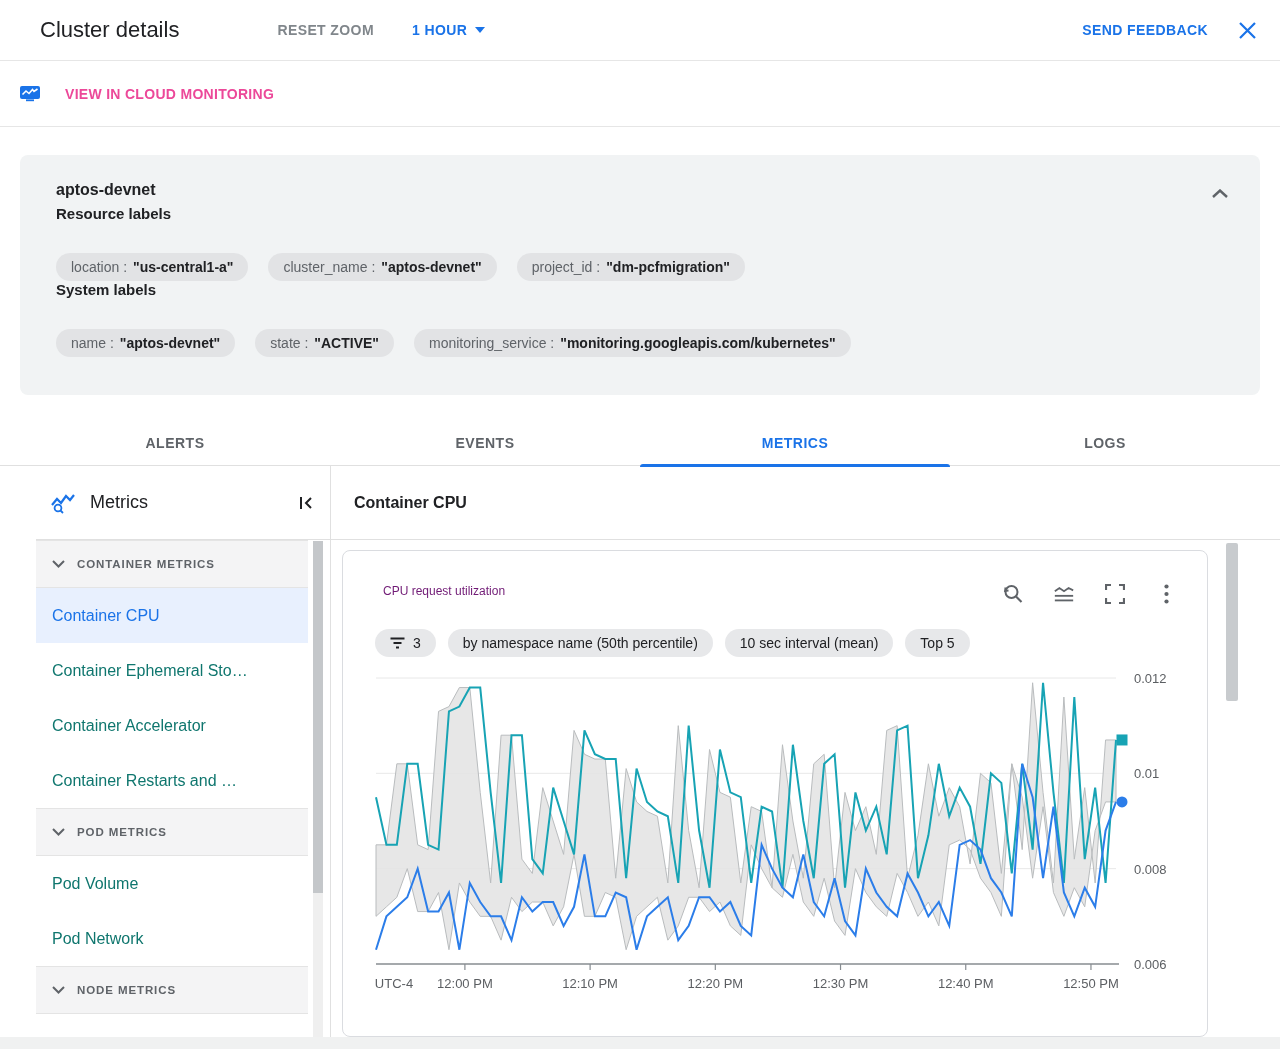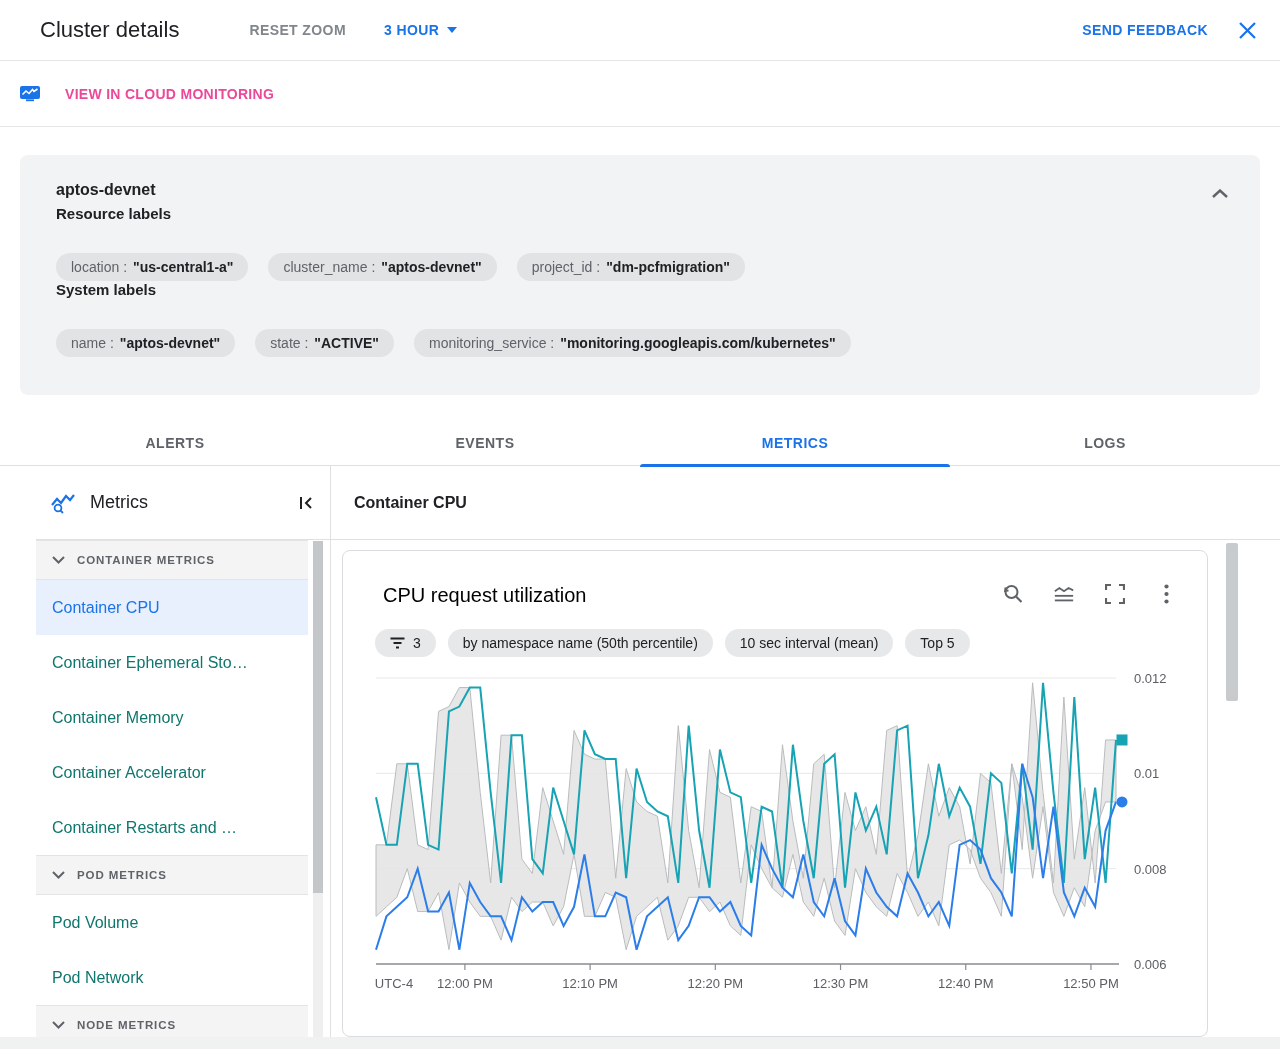--- a/index.html
+++ b/index.html
@@ -8,21 +8,21 @@
     background:#fff;color:#202124;
     font-family:"Liberation Sans",sans-serif;
     -webkit-font-smoothing:antialiased;
   }
   .abs{position:absolute}
 
   
   #header{left:0;top:0;width:1280px;height:61px;border-bottom:1px solid #e6e6e6;
     display:flex;align-items:center;box-sizing:border-box}
   .page-title{font-size:22px;color:#202124;margin-left:40px}
-  .reset-zoom{margin-left:70px;font-size:14px;font-weight:700;color:#80868b;letter-spacing:.4px;cursor:pointer}
+  .reset-zoom{margin-left:98px;font-size:14px;font-weight:700;color:#80868b;letter-spacing:.4px;cursor:pointer}
   .time-range{margin-left:38px;display:flex;align-items:center;gap:8px;font-size:14px;
     font-weight:700;color:#1a73e8;letter-spacing:.4px;cursor:pointer}
   .hdr-spacer{flex:1}
   .send-feedback{font-size:14px;font-weight:700;color:#1a73e8;letter-spacing:.4px;cursor:pointer}
   .close-btn{margin:0 22px 0 28px;width:22px;height:22px;display:flex;align-items:center;justify-content:center;cursor:pointer}
 
   
   #subheader{left:0;top:61px;width:1280px;height:66px;border-bottom:1px solid #e6e6e6;
     display:flex;align-items:center;box-sizing:border-box}
   .monitoring-link{margin-left:20px;display:flex;align-items:center;gap:25px;
@@ -50,57 +50,57 @@
   .tab.active{color:#1a73e8}
   .tab.active::after{content:'';position:absolute;left:0;right:0;bottom:-1px;height:3px;
     background:#1a73e8;border-radius:3px 3px 0 0}
 
   
   #sidebar-header{left:36px;top:466px;width:294px;height:74px;border-bottom:1px solid #e0e0e0;
     box-sizing:border-box;display:flex;align-items:center}
   .sidebar-title{font-size:18px;font-weight:500;color:#202124;margin-left:14px}
   .collapse-panel{margin-left:auto;margin-right:16px;cursor:pointer;display:flex}
   #sidebar-list{left:36px;top:540px;width:272px}
-  .section-header{height:40px;background:#f4f4f5;border-top:1px solid #e4e4e4;border-bottom:1px solid #e4e4e4;
+  .section-header{height:48px;background:#f4f4f5;border-top:1px solid #e4e4e4;border-bottom:1px solid #e4e4e4;
     display:flex;align-items:center;gap:12px;padding-left:16px;box-sizing:border-box;cursor:pointer}
   .section-header span{font-size:11.5px;font-weight:700;letter-spacing:.9px;color:#5f6368}
   .side-item{height:55px;display:flex;align-items:center;padding-left:16px;font-size:16px;
     color:#0f766e;cursor:pointer;white-space:nowrap}
   .side-item.selected{background:#e8f0fe;color:#1a73e8}
   #sidebar-scroll-track{left:313px;top:541px;width:10px;height:496px;background:#efefef}
   #sidebar-scroll-thumb{left:313px;top:541px;width:10px;height:352px;background:#c4c7ca}
   #sidebar-border{left:330px;top:466px;width:1px;height:571px;background:#e0e0e0}
 
   
   #main-header{left:331px;top:466px;width:949px;height:74px;border-bottom:1px solid #e0e0e0;
     box-sizing:border-box;display:flex;align-items:center}
   .main-title{font-size:16px;font-weight:700;color:#202124;margin-left:23px}
 
   #chart-card{left:342px;top:550px;width:866px;height:487px;background:#fff;
     border:1px solid #dadce0;border-radius:8px;box-sizing:border-box}
-  .card-title{position:absolute;left:40px;top:33px;font-size:20px;color:#000000}
+  .card-title{position:absolute;left:40px;top:33px;font-size:12px;color:#701a75}
   .card-toolbar{position:absolute;right:30px;top:32px;display:flex;gap:29px;align-items:center}
   .tb-icon{width:22px;height:22px;cursor:pointer;display:flex;align-items:center;justify-content:center}
   .chart-chips{position:absolute;left:32px;top:78px;display:flex;gap:12px}
   .chart-chip{display:inline-flex;align-items:center;gap:8px;height:28px;border-radius:14px;
     background:#e7e8ea;padding:0 15px;font-size:14px;color:#202124;cursor:pointer;white-space:nowrap}
   #cpu-chart{position:absolute;left:0;top:110px}
 
   #main-scroll-thumb{left:1226px;top:543px;width:12px;height:158px;background:#c8cbce;border-radius:2px}
   #bottom-strip{left:0;top:1037px;width:1280px;height:12px;background:#f0f1f1;z-index:6}
   svg{display:block}
 </style>
 </head>
 <body>
 
 <div id="header" class="abs">
   <div class="page-title">Cluster details</div>
   <div class="reset-zoom">RESET ZOOM</div>
   <div class="time-range">
-    <span>3 HOUR</span>
+    <span>1 HOUR</span>
     <svg width="10" height="6" viewBox="0 0 10 6">
       <path d="M0 0 L10 0 L5 6 Z" fill="#1a73e8"></path>
     </svg>
   </div>
   <div class="hdr-spacer"></div>
   <div class="send-feedback">SEND FEEDBACK</div>
   <div class="close-btn">
     <svg width="17" height="17" viewBox="0 0 17 17">
       <path d="M1 1 L16 16 M16 1 L1 16" stroke="#1a73e8" stroke-width="2.2" fill="none"></path>
     </svg>
@@ -186,21 +186,20 @@
 
 <div id="sidebar-list" class="abs">
   <div class="section-header">
     <svg width="13" height="8" viewBox="0 0 13 8">
       <path d="M1 1 L6.5 6.5 L12 1" stroke="#5f6368" stroke-width="2" fill="none"></path>
     </svg>
     <span>CONTAINER METRICS</span>
   </div>
   <div class="side-item selected">Container CPU</div>
   <div class="side-item">Container Ephemeral Sto…</div>
-  <div class="side-item">Container Memory</div>
   <div class="side-item">Container Accelerator</div>
   <div class="side-item">Container Restarts and …</div>
 
   <div class="section-header">
     <svg width="13" height="8" viewBox="0 0 13 8">
       <path d="M1 1 L6.5 6.5 L12 1" stroke="#5f6368" stroke-width="2" fill="none"></path>
     </svg>
     <span>POD METRICS</span>
   </div>
   <div class="side-item">Pod Volume</div>

